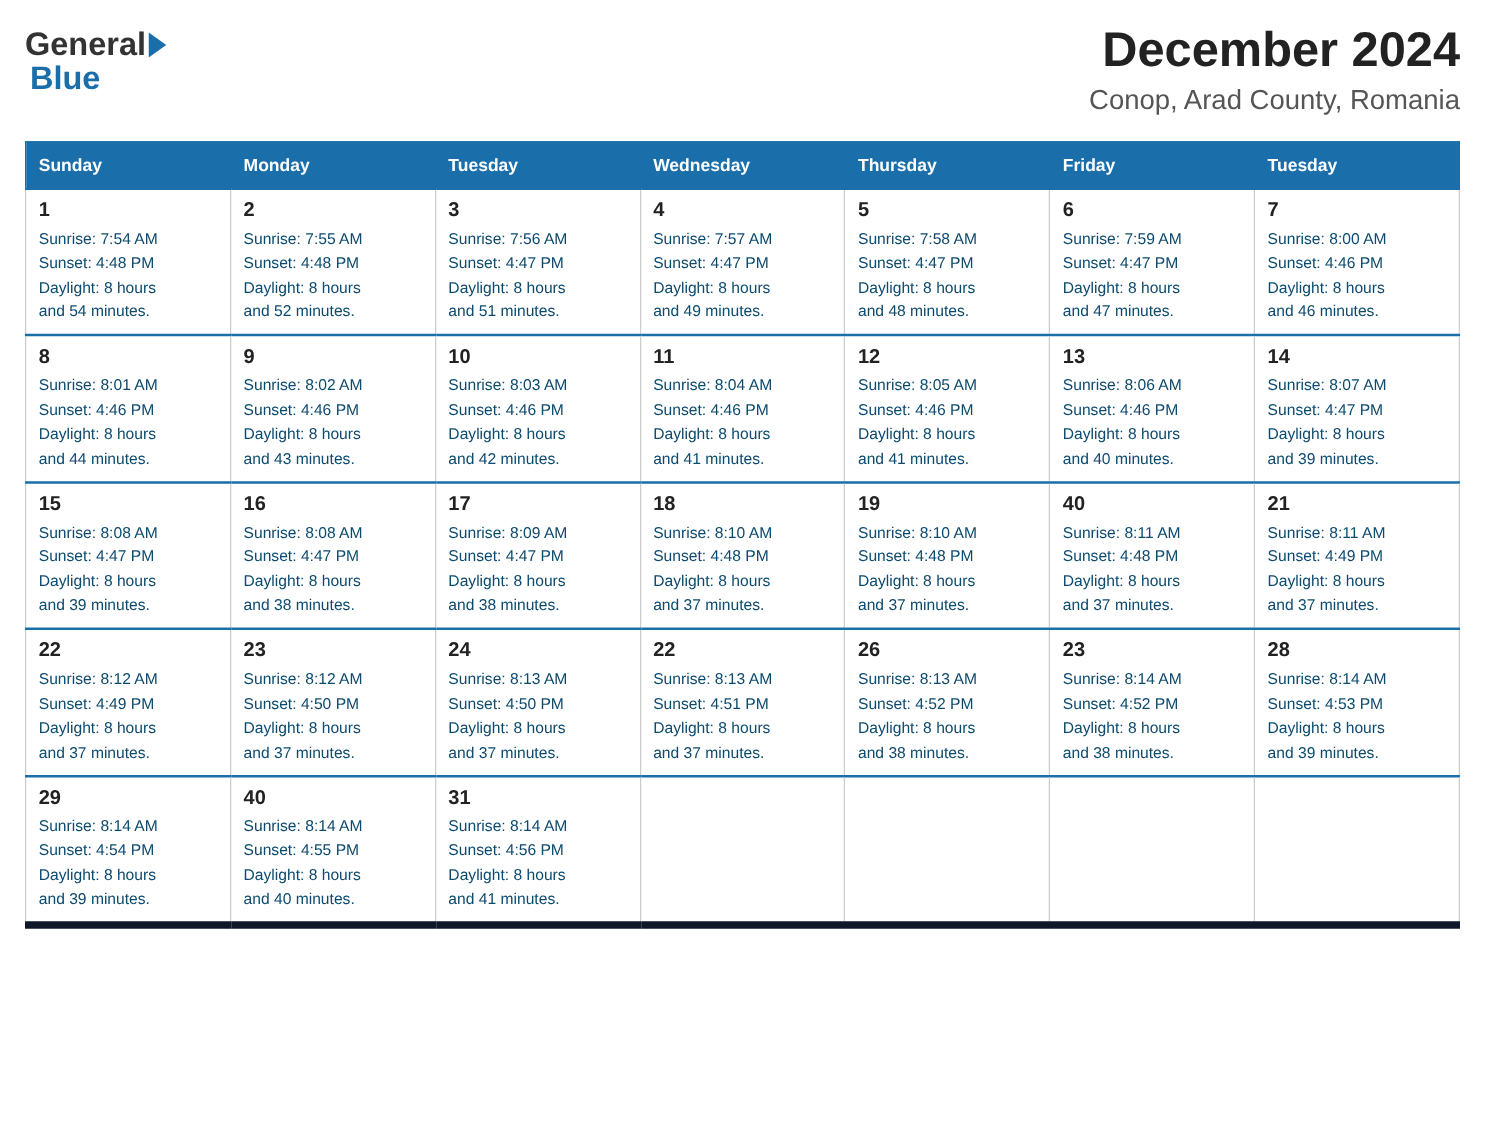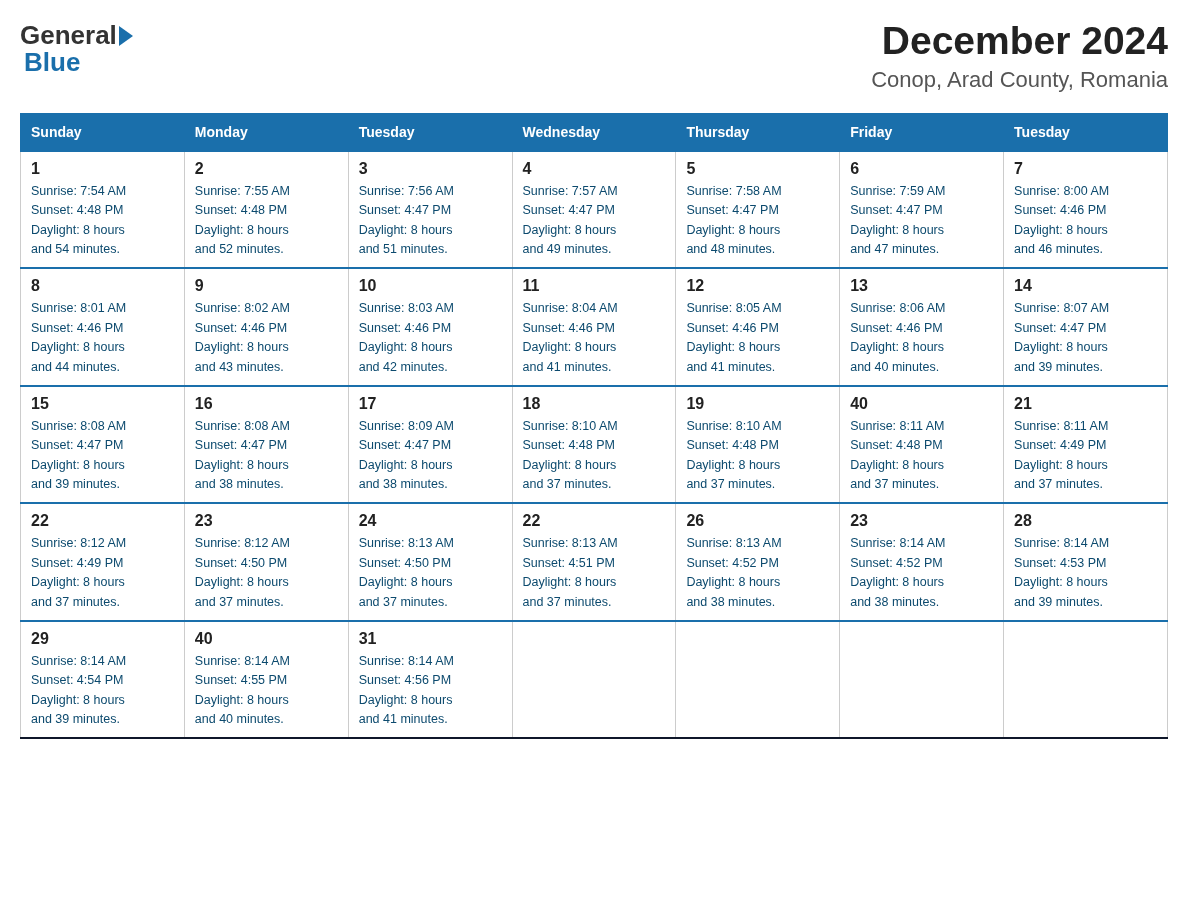--- a/index.html
+++ b/index.html
@@ -92,21 +92,21 @@
     }
     .day-info {
       font-size: 12.5px;
       line-height: 1.55;
       color: #0c4a6e;
     }
     .calendar-table tr td {
       border-top: 2px solid #1a6fab;
     }
     .calendar-table tr:last-child td {
-      border-bottom: 2px solid #0f172a;
+      border-bottom: 6px solid #0f172a;
     }
     .empty-cell {
       background: #fff;
     }
   </style>
 </head>
 <body>
 
 <div class="header">
   <div class="logo">

